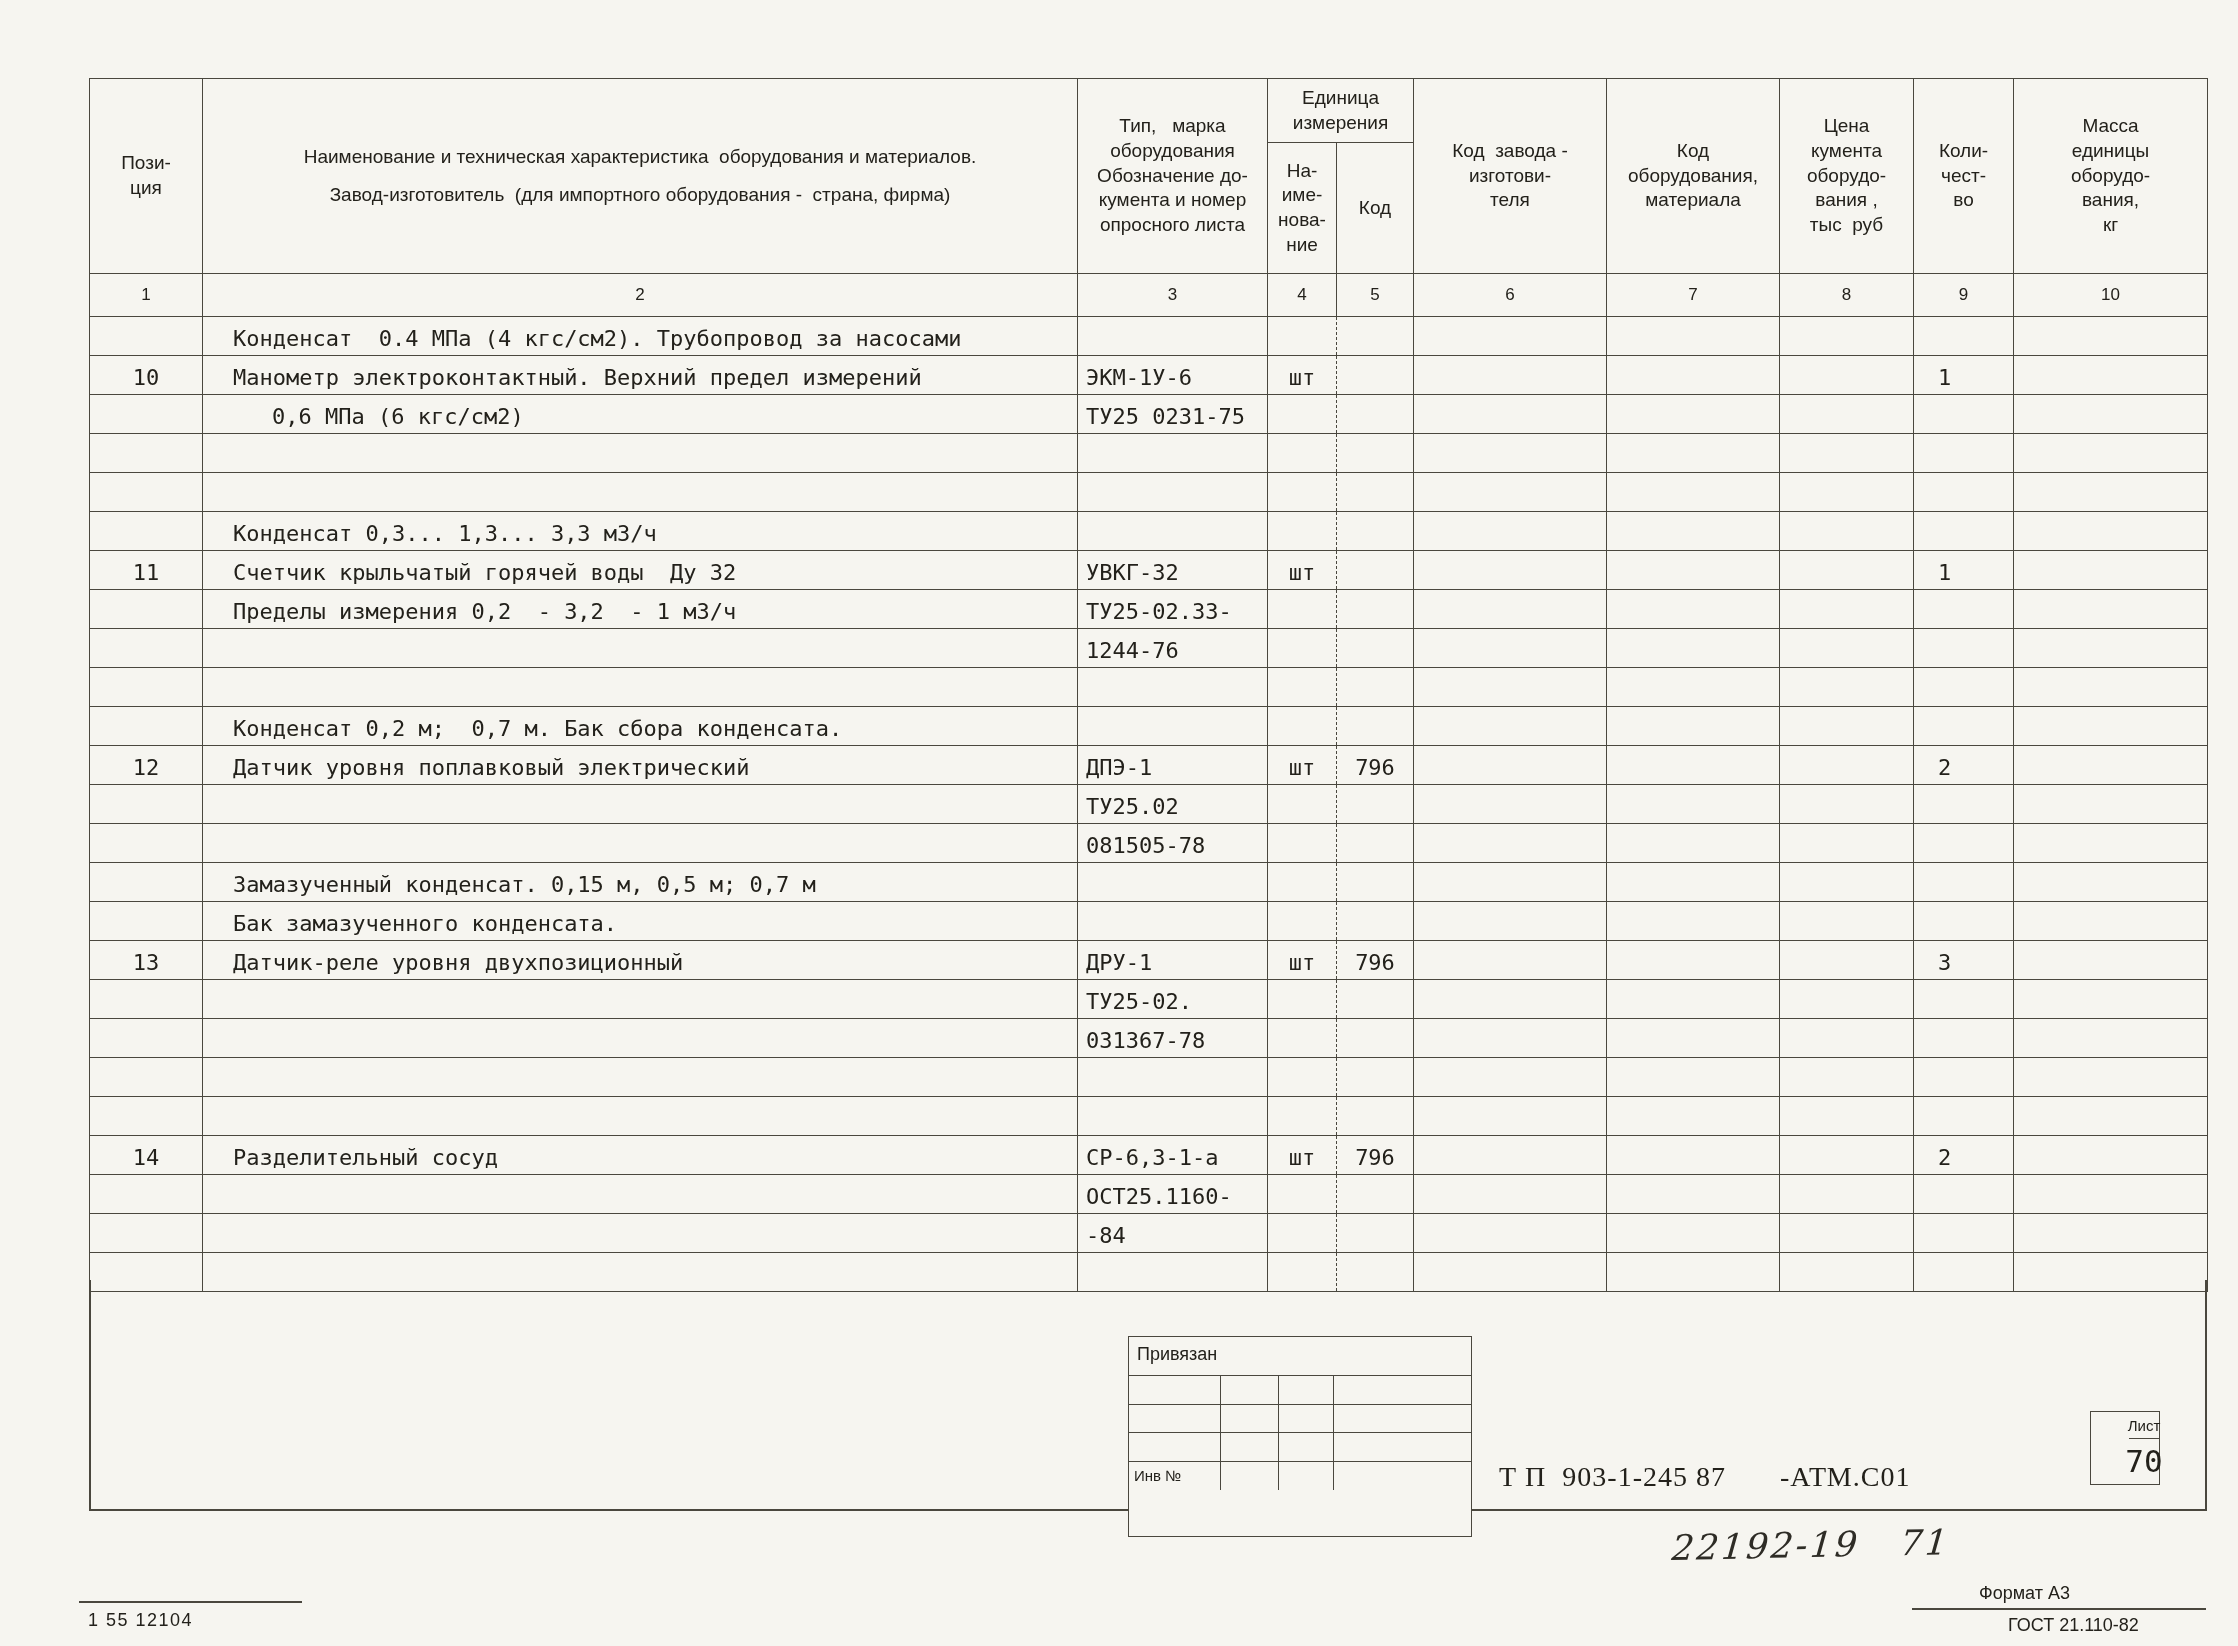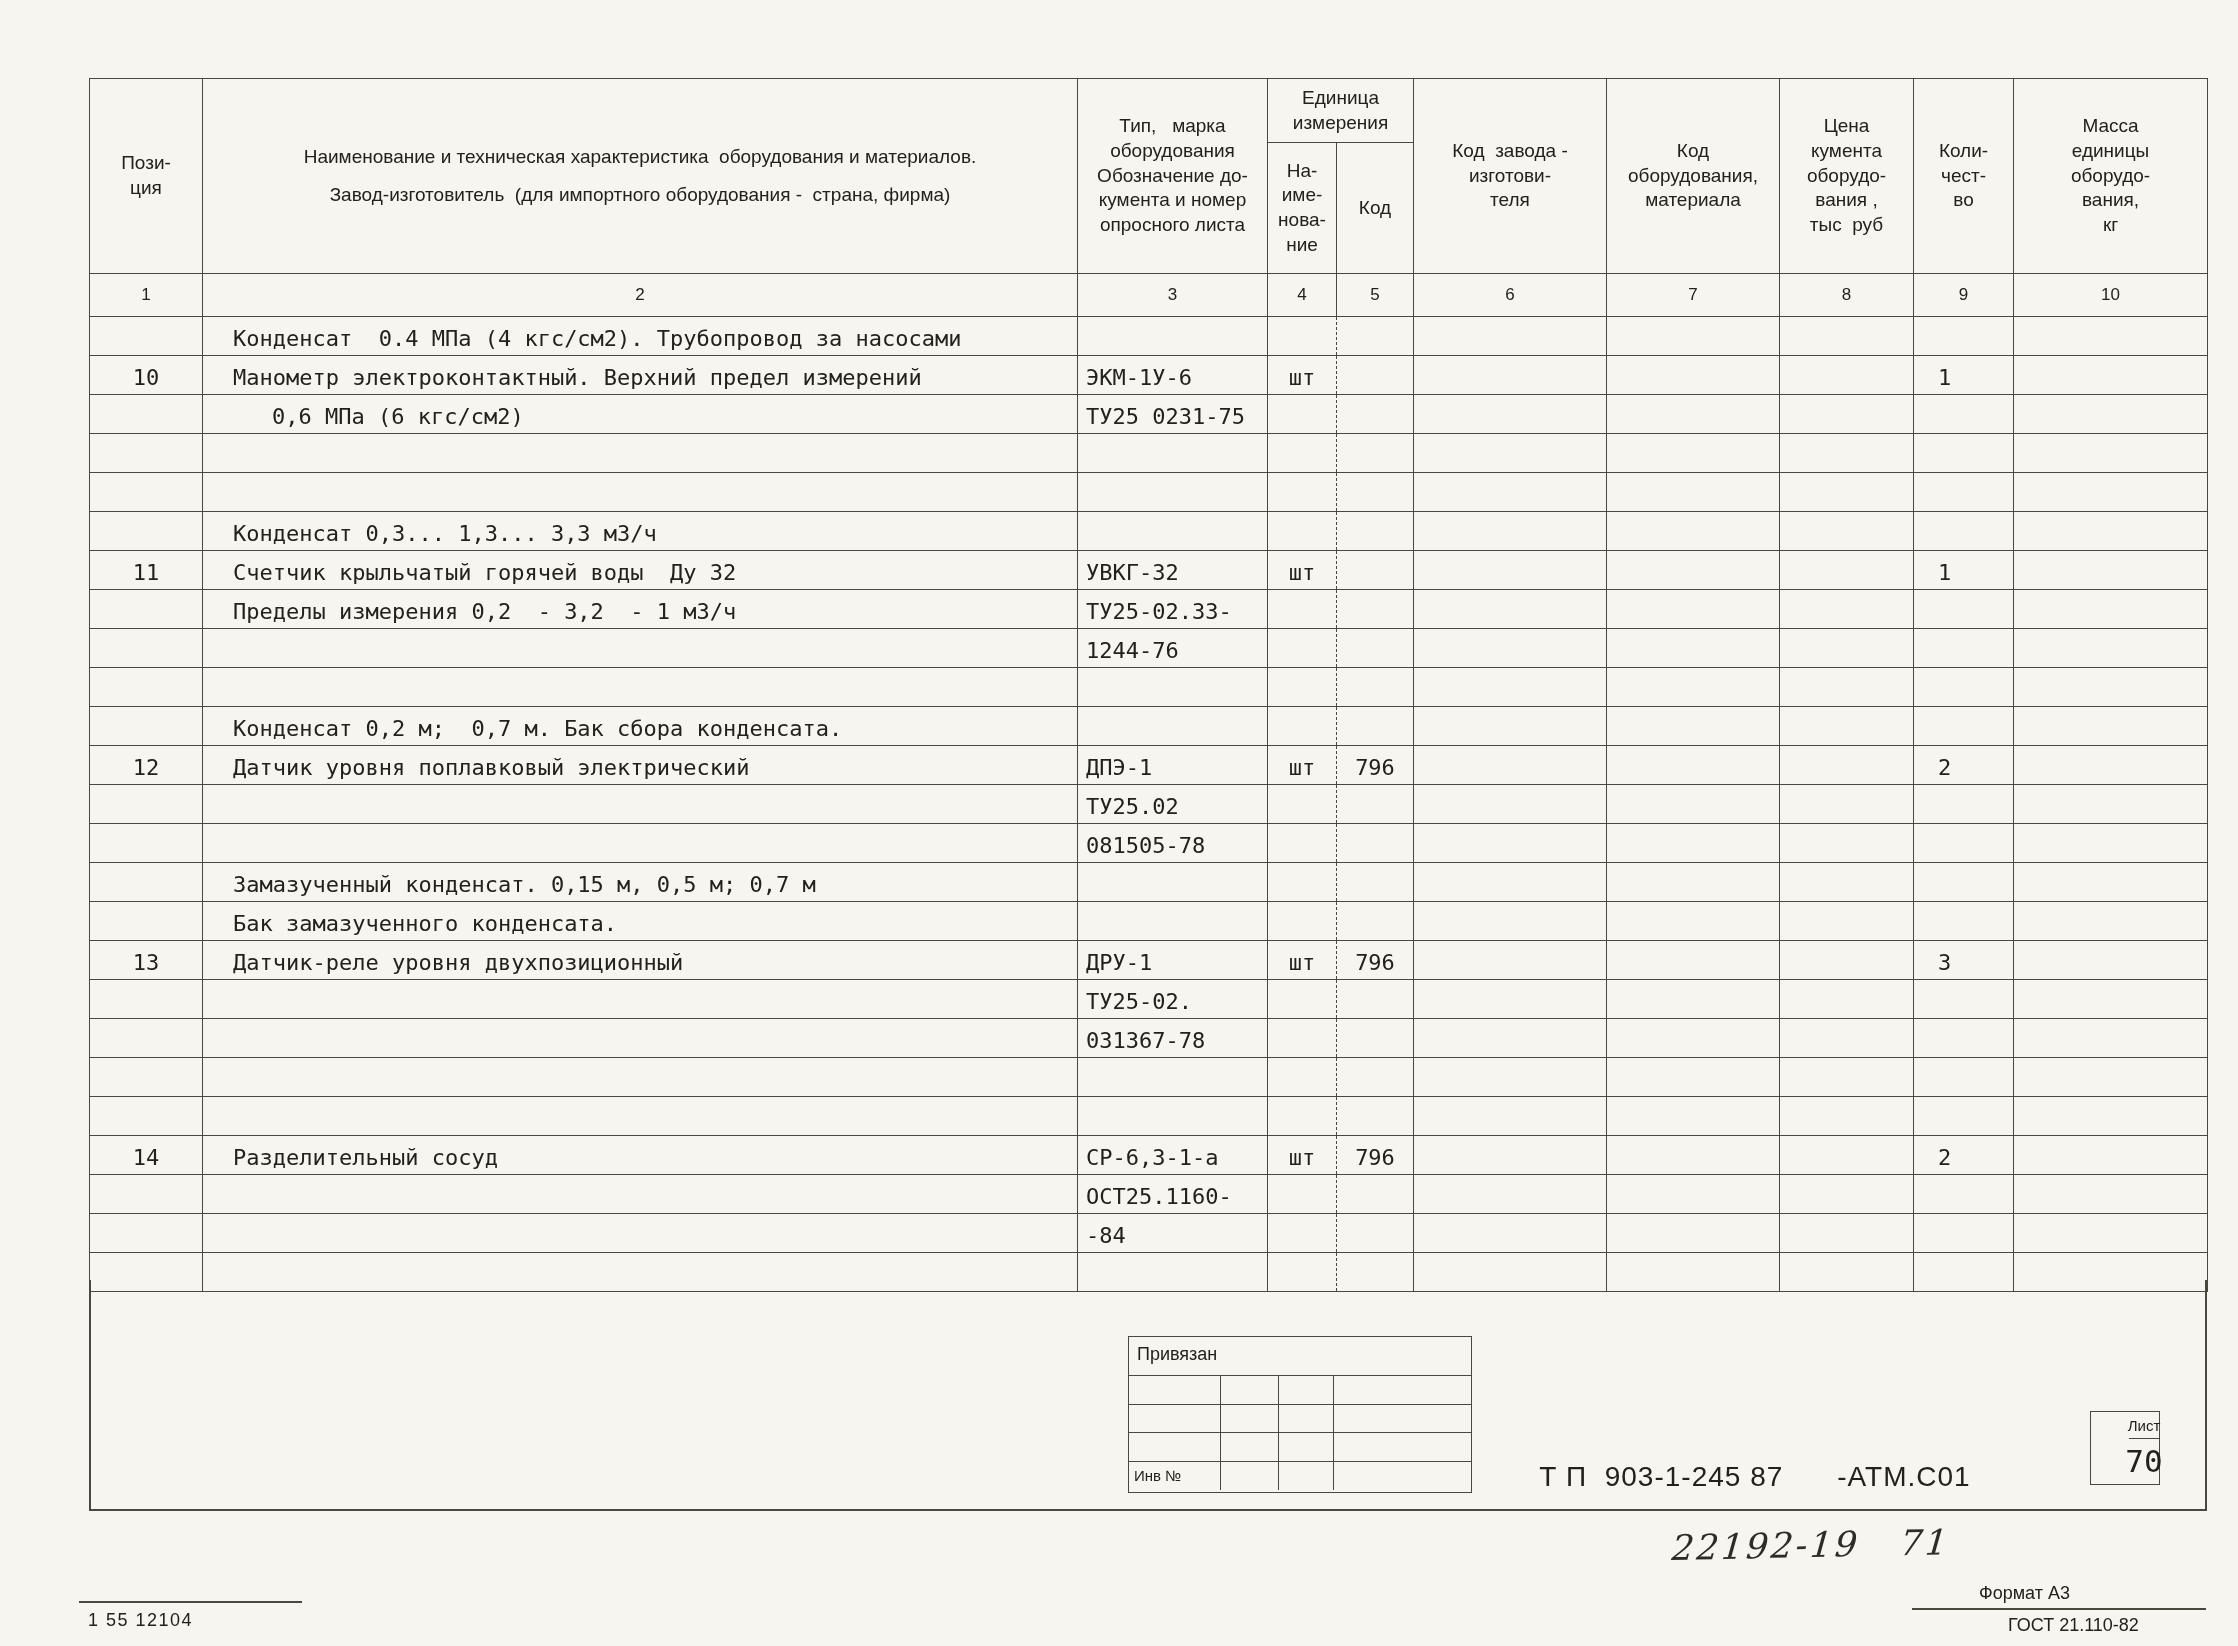--- a/index.html
+++ b/index.html
@@ -46,39 +46,39 @@
   .spec tbody td.c4{text-align:center;border-right:1.5px dashed var(--line);}
   .spec tbody td.c5{text-align:center;border-left:1.5px dashed var(--line);}
   .spec tbody td.c9{padding-left:24px;}
 
   
   .frame-left{position:absolute;left:89px;top:1280px;width:1.5px;height:231px;background:var(--line);}
   .frame-right{position:absolute;left:2205px;top:1280px;width:1.5px;height:231px;background:var(--line);}
   .frame-bottom{position:absolute;left:89px;top:1509px;width:2117px;height:1.5px;background:var(--line);}
 
   
-  .stamp{position:absolute;left:1128px;top:1336px;width:344px;height:157px;border:1.5px solid var(--line);background:var(--paper);}
+  .stamp{position:absolute;left:1128px;top:1336px;width:344px;height:201px;border:1.5px solid var(--line);background:var(--paper);}
   .stamp-head{
     height:39px;border-bottom:1.5px solid var(--line);
     font-family:"Liberation Sans",sans-serif;font-size:18px;color:var(--ink);
     padding:7px 0 0 8px;
   }
   .stamp-grid{display:grid;height:114px;grid-template-columns:27% 17% 16% 40%;grid-auto-rows:1fr;}
   .stamp-cell{
     border-right:1.5px solid var(--line);border-bottom:1.5px solid var(--line);
     font-family:"Liberation Sans",sans-serif;font-size:15px;color:var(--ink);
     display:flex;align-items:center;padding-left:5px;white-space:nowrap;overflow:hidden;
   }
   .stamp-cell:nth-child(4n){border-right:none;}
   .stamp-cell:nth-last-child(-n+4){border-bottom:none;}
 
   
   .doc-code{
-    position:absolute;left:1504px;top:1429px;
-    font-family:Liberation Sans, sans-serif;
+    position:absolute;left:1467px;top:1429px;
+    font-family:Liberation Serif, serif;
     font-size:28px;color:var(--ink);letter-spacing:1px;white-space:pre;
   }
   .doc-code .suffix{margin-left:54px;}
 
   
   .sheet-box{position:absolute;left:2090px;top:1411px;width:70px;height:74px;border:1.5px solid var(--line);padding-left:38px;}
   .sheet-box .lbl{
     height:27px;border-bottom:1.5px solid var(--line);
     display:flex;align-items:center;justify-content:center;
     font-family:"Liberation Sans",sans-serif;font-size:15px;color:var(--ink);

